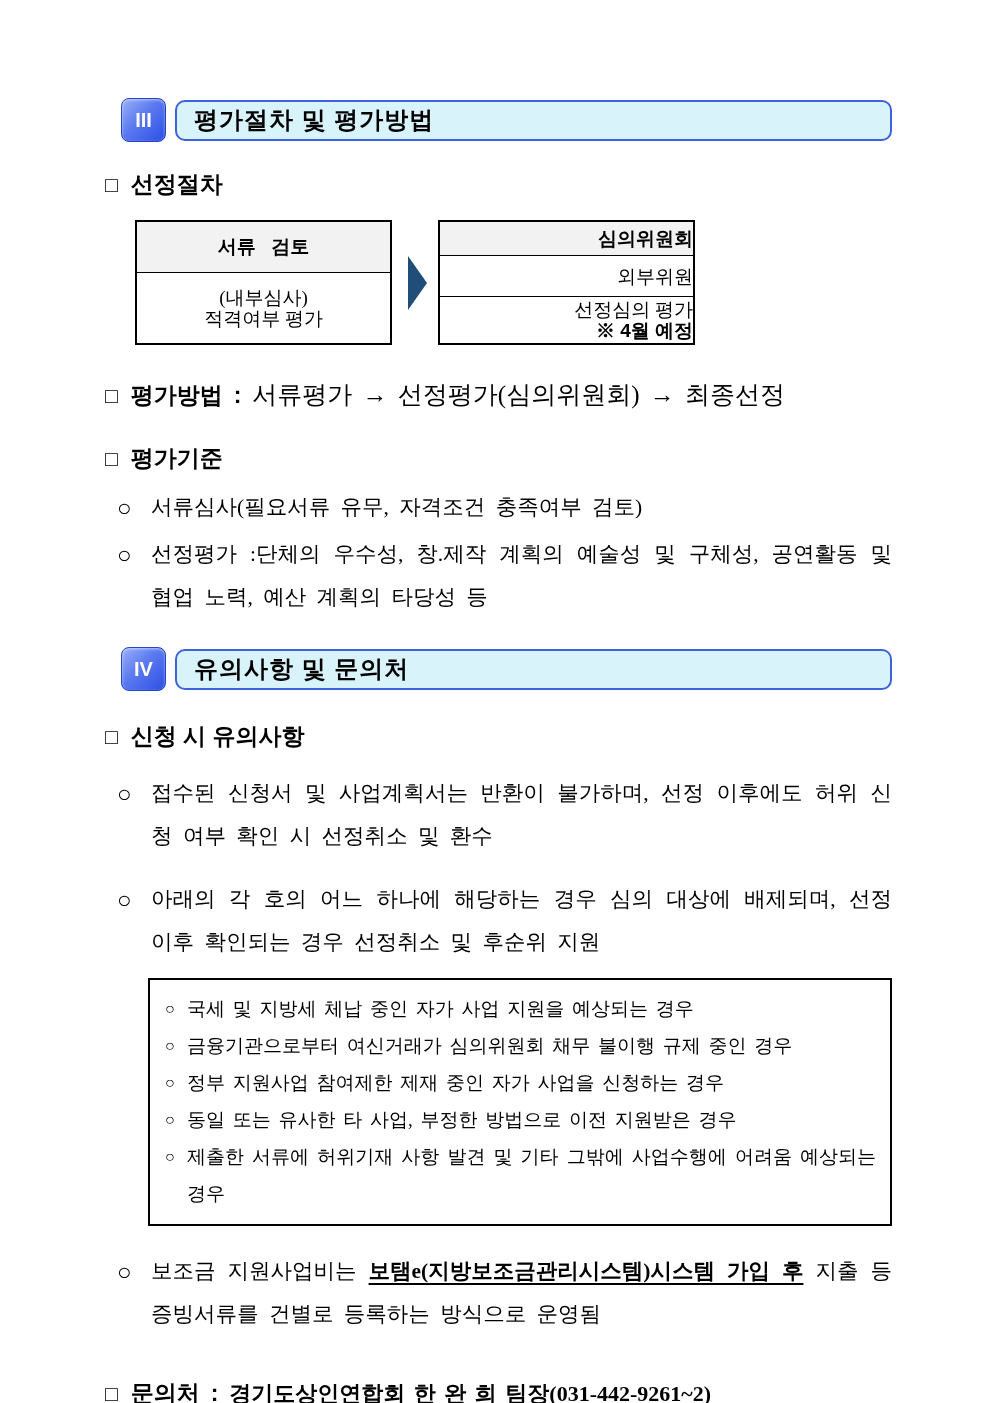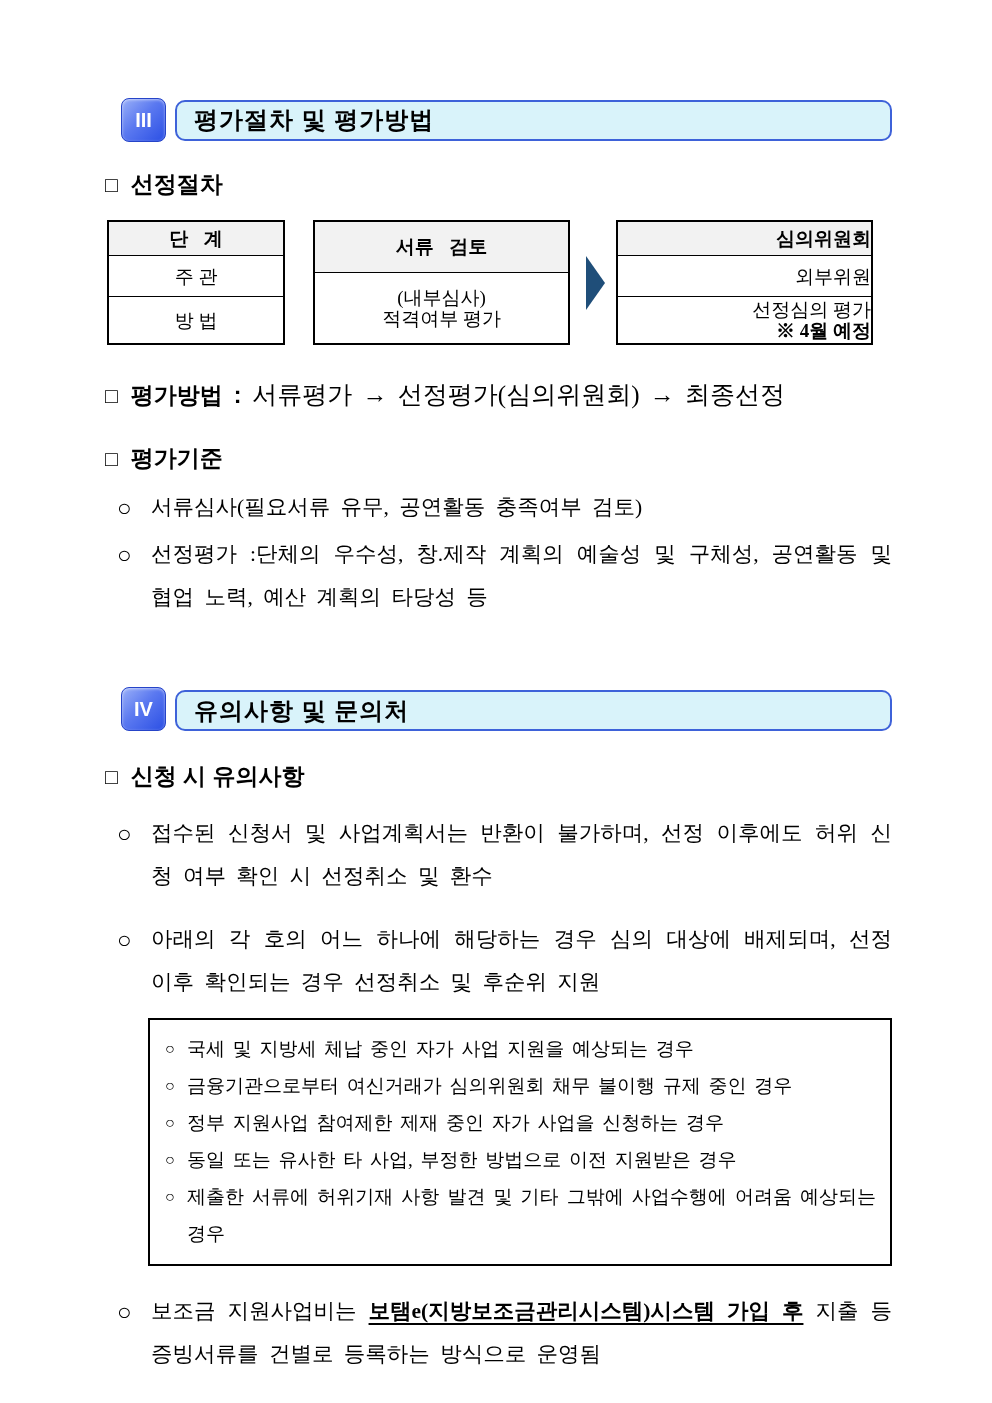--- a/index.html
+++ b/index.html
@@ -71,21 +71,21 @@
   }
   .ptable td {
     font-family: "Liberation Serif", serif;
     font-size: 19px; line-height: 21px;
   }
   .ptable .r1 { height: 40px; }
   .ptable .r2 { height: 46px; }
   .t1 { width: 178px; }
   .t2 { width: 257px; margin-left: 28px; }
   .t3 { width: 257px; text-align: right; }
-  .bold-cell-line { font-family: Liberation Serif, serif; font-weight: bold; }
+  .bold-cell-line { font-family: Liberation Sans, sans-serif; font-weight: bold; }
   .flow-arrow {
     width: 0; height: 0; align-self: center; flex: none;
     border-top: 27px solid transparent;
     border-bottom: 27px solid transparent;
     border-left: 19px solid #1F4E79;
     margin: 0 11px 0 16px;
   }
 
   
   .bullet { display: flex; font-size: 21.5px; line-height: 43px; }
@@ -115,21 +115,21 @@
     font-family: "Liberation Serif", serif;
   }
 
   
   .mt-sel   { margin-top: 27px; }
   .mt-diag  { }
   .mt-evalm { margin-top: 33px; }
   .mt-evalc { margin-top: 32px; }
   .mt-b1    { margin-top: 12px; }
   .mt-b2    { margin-top: 4px; }
-  .mt-sec4  { margin-top: 68px; align-items: flex-end; }
+  .mt-sec4  { margin-top: 28px; }
   .mt-apply { margin-top: 30px; }
   .mt-note  { margin-top: 20px; }
   .mt-sub   { margin-top: 24px; }
   .mt-cont  { margin-top: 42px; }
 </style>
 </head>
 <body>
 
 <div class="page">
 
@@ -139,33 +139,20 @@
       <span>평가절차 및 평가방법</span>
     </div>
   </div>
 
   <div class="h-line mt-sel">
     <span class="sq">□</span>
     <span>선정절차</span>
   </div>
 
   <div class="diagram mt-diag">
-    <table class="ptable t1">
-      <tbody>
-          <tr>
-            <th>단 계</th>
-          </tr>
-      <tr>
-            <td class="r1">주 관</td>
-          </tr>
-      <tr>
-            <td class="r2">방 법</td>
-          </tr>
-    </tbody>
-      </table>
     <table class="ptable t2">
       <tbody>
           <tr>
             <th>서류 검토</th>
           </tr>
       <tr>
             <td class="r2">
         <div>(내부심사)</div>
         <div>적격여부 평가</div>
       </td>
@@ -198,21 +185,21 @@
     <span class="inline-value">서류평가 → 선정평가(심의위원회) → 최종선정</span>
   </div>
 
   <div class="h-line mt-evalc">
     <span class="sq">□</span>
     <span>평가기준</span>
   </div>
 
   <div class="bullet mt-b1">
     <span class="circ">○</span>
-    <span class="btext">서류심사(필요서류 유무, 공연활동 충족여부 검토)</span>
+    <span class="btext">서류심사(필요서류 유무, 자격조건 충족여부 검토)</span>
   </div>
   <div class="bullet mt-b2">
     <span class="circ">○</span>
     <span class="btext">선정평가 :단체의 우수성, 창.제작 계획의 예술성 및 구체성, 공연활동 및 협업 노력, 예산 계획의 타당성 등</span>
   </div>
 
   <div class="section-header mt-sec4">
     <div class="badge">IV</div>
     <div class="title-box">
       <span>유의사항 및 문의처</span>

